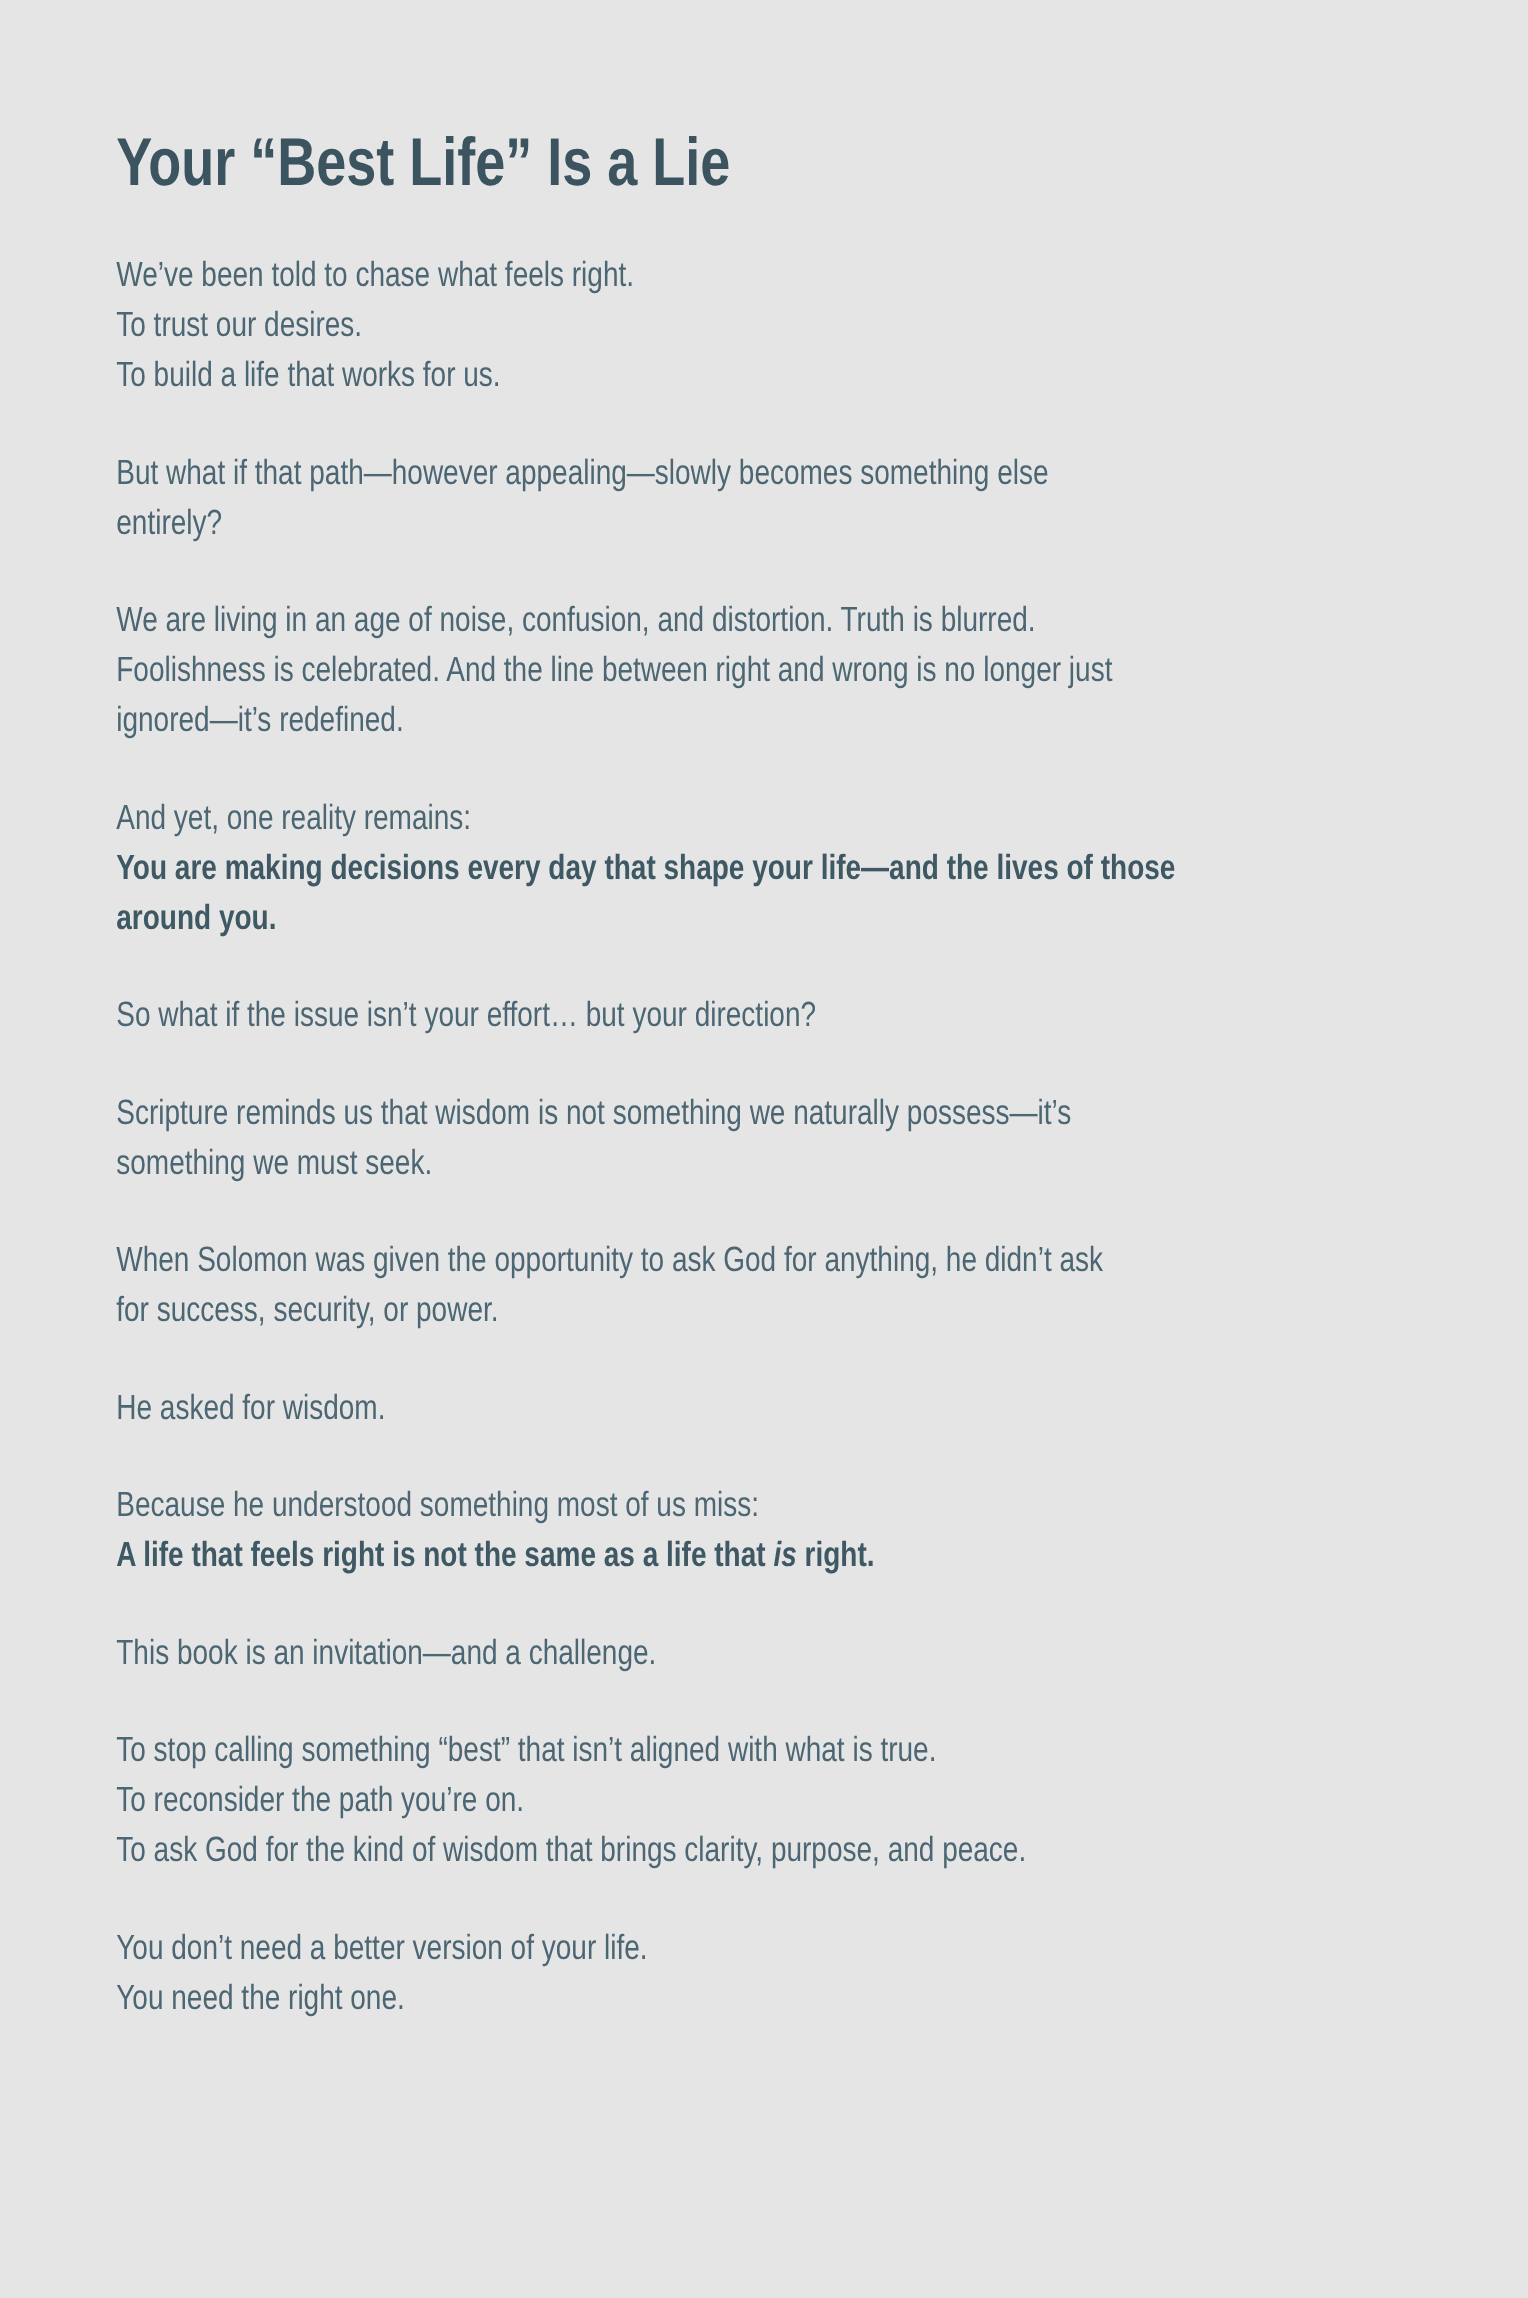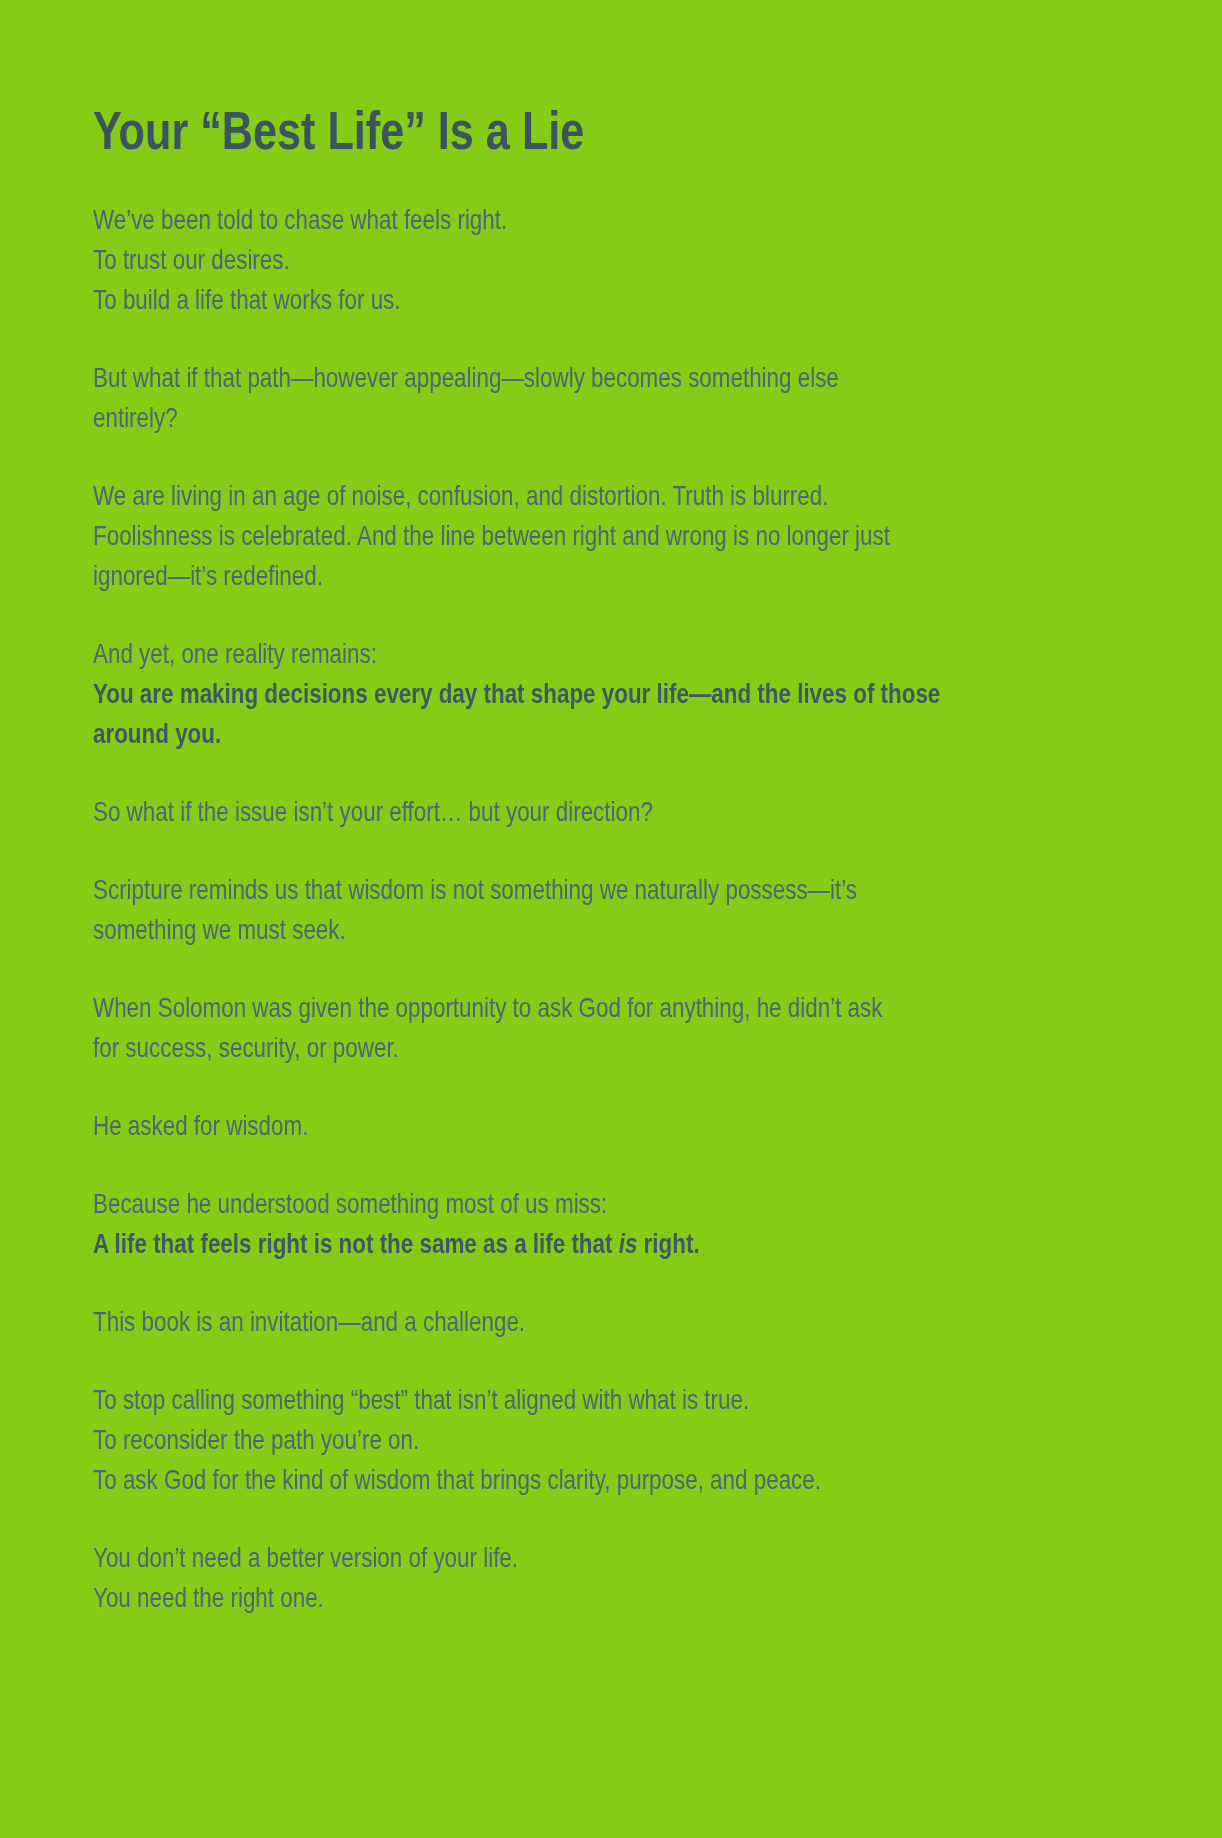--- a/index.html
+++ b/index.html
@@ -8,21 +8,21 @@
   }
   body {
     width: 1222px;
     height: 1838px;
     font-family: "Liberation Sans", "DejaVu Sans", sans-serif;
     overflow: hidden;
   }
   .page {
     width: 1222px;
     height: 1838px;
-    background: #84cc16;
+    background: #e5e5e5;
     padding: 98px 0 0 93px;
   }
   
   .doc {
     transform: scaleX(0.8);
     transform-origin: 0 0;
     width: 1400px;
   }
   .doc h1 {
     font-size: 54px;

